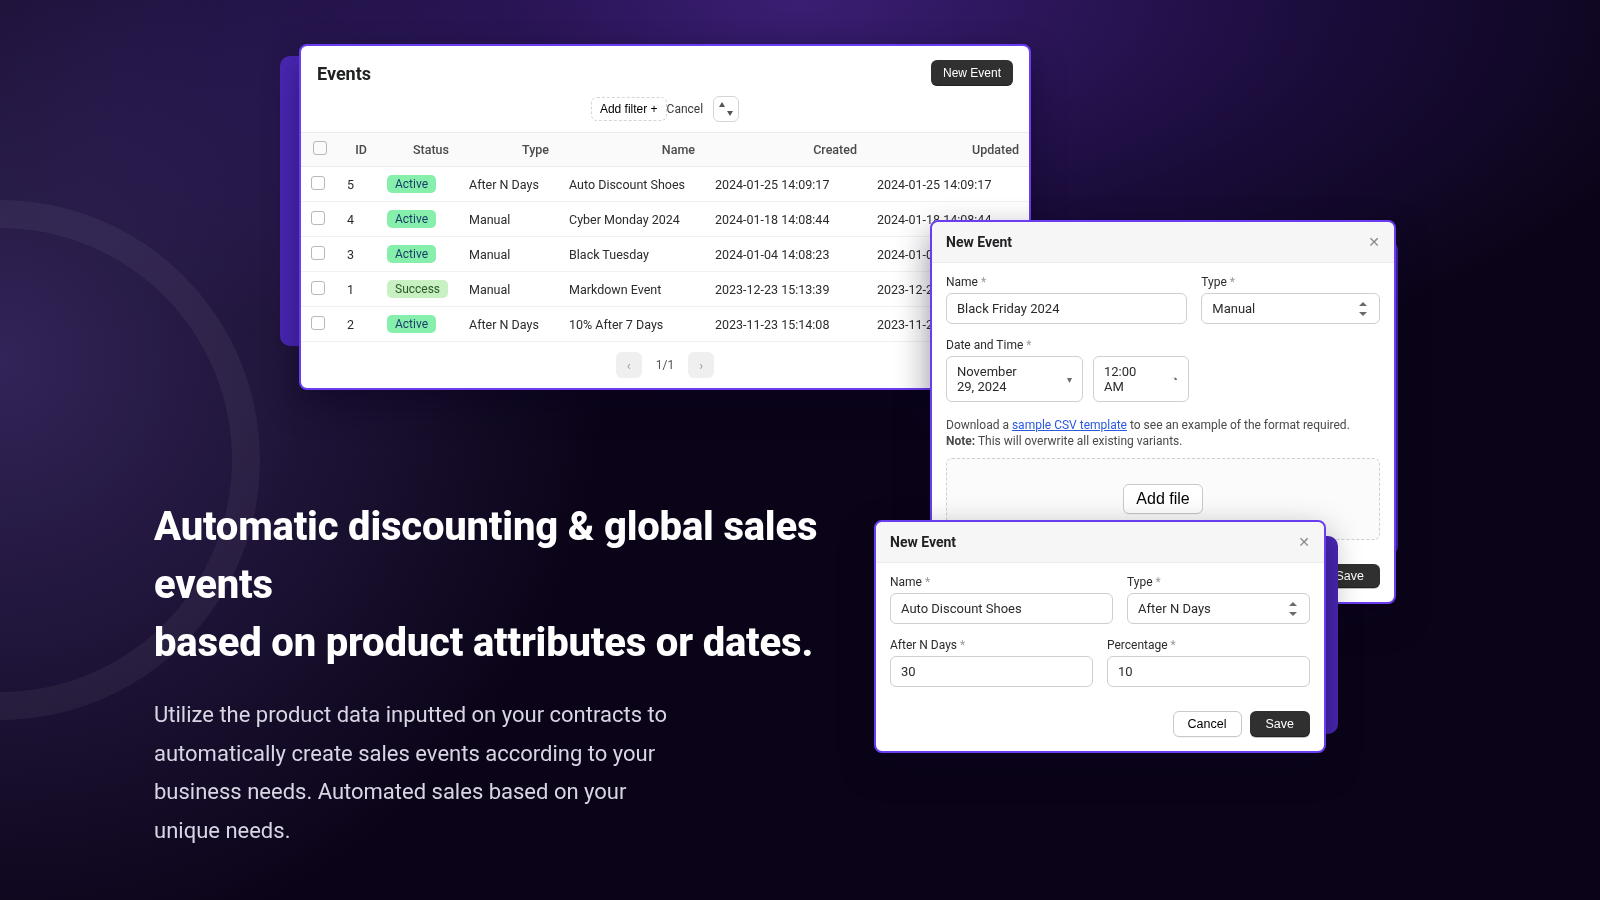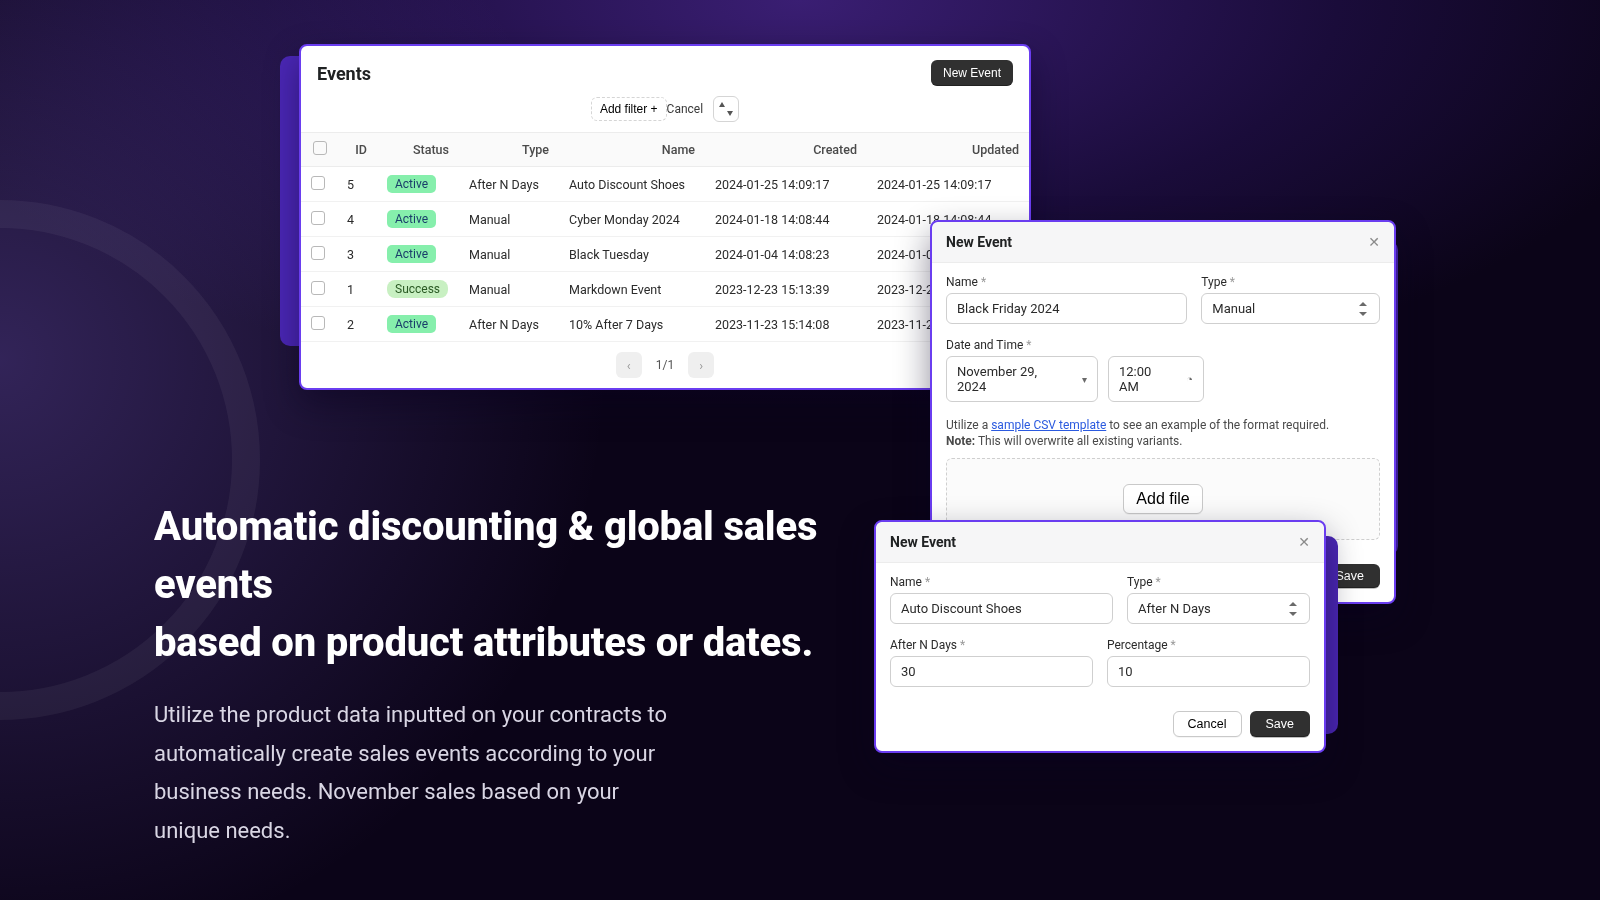--- a/index.html
+++ b/index.html
@@ -39,21 +39,21 @@
   .toolbar { display:flex; align-items:center; justify-content:center; padding:0 14px 10px 14px; font-size:12px; color:#3a3a3a;}
   .filter-chip { background:#fff; border:1px dashed #d5d5d5; padding:4px 8px; border-radius:6px; font-size:12px;}
   .right-tools { display:flex; align-items:center; gap:10px; }
   .icon-square{ width:26px; height:26px; border:1px solid #d5d5d5; border-radius:6px; display:flex; align-items:center; justify-content:center; font-size:13px; background:#fff;}
   table { width:100%; border-collapse:collapse; font-size:12.5px; color:#2b2b2b; }
   thead th { text-align:right; font-weight:500; color:#4a4a4a; padding:8px 10px; border-top:1px solid #ececec; border-bottom:1px solid #ececec; background:#fafafa;}
   tbody td { padding:8px 10px; border-bottom:1px solid #f1f1f1; }
   .cb { width:14px; height:14px; border:1.5px solid #b8b8b8; border-radius:3px; display:inline-block; }
   .badge { display:inline-block; padding:2px 8px; border-radius:5px; font-size:12px; }
   .badge-active  { background:#86efac; color:#1a3e6a; }
-  .badge-success { background:#c8f0c2; color:#2a5a24;border-radius:8px; }
+  .badge-success { background:#c8f0c2; color:#2a5a24; }
   .pager { display:flex; justify-content:center; align-items:center; gap:14px; padding:10px; }
   .pager-btn{ width:26px; height:26px; border-radius:6px; background:#efefef; color:#9a9a9a; display:flex; align-items:center; justify-content:center; font-size:13px;}
   .pager-label{ font-size:12px; color:#555; }
 
   
   .modal-header { display:flex; align-items:center; justify-content:space-between; padding:12px 14px; border-bottom:1px solid #ececec; background:#f6f6f7; border-radius:8px 8px 0 0; }
   .modal-title { font-size:14px; font-weight:700; color:#202223; }
   .close-x { color:#8a8a8a; font-size:14px; }
   .modal-body { padding:12px 14px 14px 14px; font-size:12.5px; color:#2b2b2b; }
   .field-label{ font-size:12px; color:#2b2b2b; margin-bottom:4px; display:block;}
@@ -101,21 +101,21 @@
 </head>
 <body>
 
 <div class="ring"></div>
 
 <div class="copy">
   <h1>
     <span>Automatic discounting &amp; global sales events</span><br>
     <span>based on product attributes or dates.</span>
   </h1>
-  <p>Utilize the product data inputted on your contracts to automatically create sales events according to your business needs. November sales based on your unique needs.</p>
+  <p>Utilize the product data inputted on your contracts to automatically create sales events according to your business needs. Automated sales based on your unique needs.</p>
 </div>
 
 <div id="events-shadow" class="shadow-accent"></div>
 <div id="events-card" class="card card-border">
   <div class="card-header">
     <div class="card-title">Events</div>
     <button class="btn-primary">New Event</button>
   </div>
   <div class="toolbar">
     <button class="filter-chip">Add filter  +</button>
@@ -220,32 +220,32 @@
         <label class="field-label req">Type</label>
         <div class="select">
           <span>Manual</span>
           <span class="chev-ud"></span>
         </div>
       </div>
     </div>
     <div style="height:14px"></div>
     <label class="field-label req">Date and Time</label>
     <div class="date-row">
-      <div class="input date-input" style="width:152px">
+      <div class="input date-input" style="width:137px">
         <span>November 29, 2024</span>
         <span style="font-size:10px;color:#6a6a6a">▾</span>
       </div>
       <div class="input date-input" style="width:96px">
         <span>12:00 AM</span>
         <span style="font-size:11px;color:#6a6a6a">◔</span>
       </div>
     </div>
     <div style="height:14px"></div>
     <div class="hint">
-      <span>Utilize a </span><a>sample CSV template</a><span> to see an example of the format required.</span>
+      <span>Download a </span><a>sample CSV template</a><span> to see an example of the format required.</span>
     </div>
     <div class="hint">
       <b>Note:</b><span> This will overwrite all existing variants.</span>
     </div>
     <div class="dropzone">
       <button class="addfile">Add file</button>
     </div>
   </div>
   <div class="modal-footer">
     <button class="btn-dark">Save</button>

